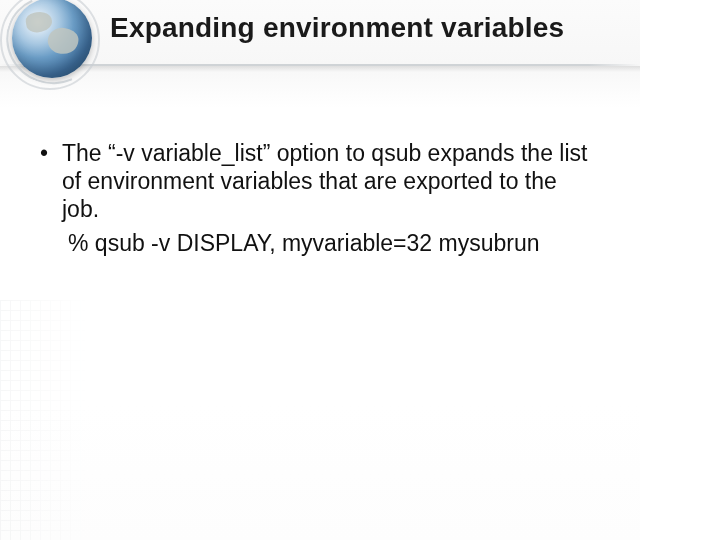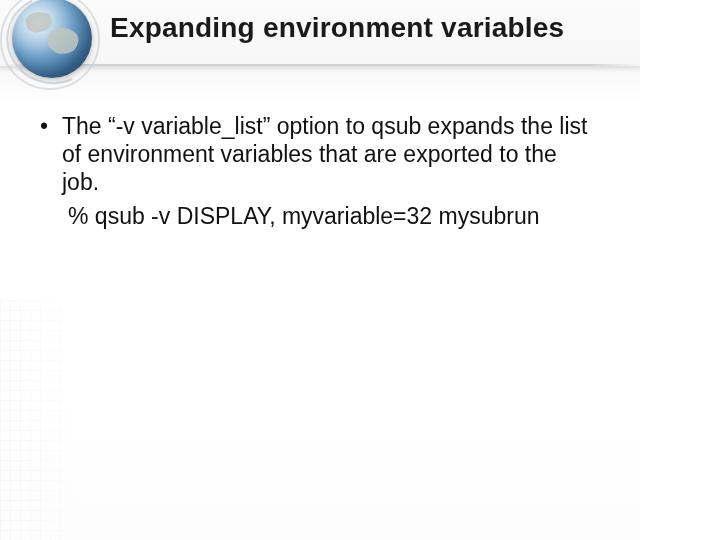--- a/index.html
+++ b/index.html
@@ -74,20 +74,21 @@
   }
   .body {
     position: absolute;
     top: 112px;
     left: 36px;
     right: 52px;
     color: #111;
   }
   ul.bullets {
     list-style: none;
+    margin-top: 27px;
   }
   ul.bullets > li {
     position: relative;
     padding-left: 26px;
     font-size: 23px;
     line-height: 1.22;
     margin-bottom: 6px;
   }
   ul.bullets > li::before {
     content: "•";

